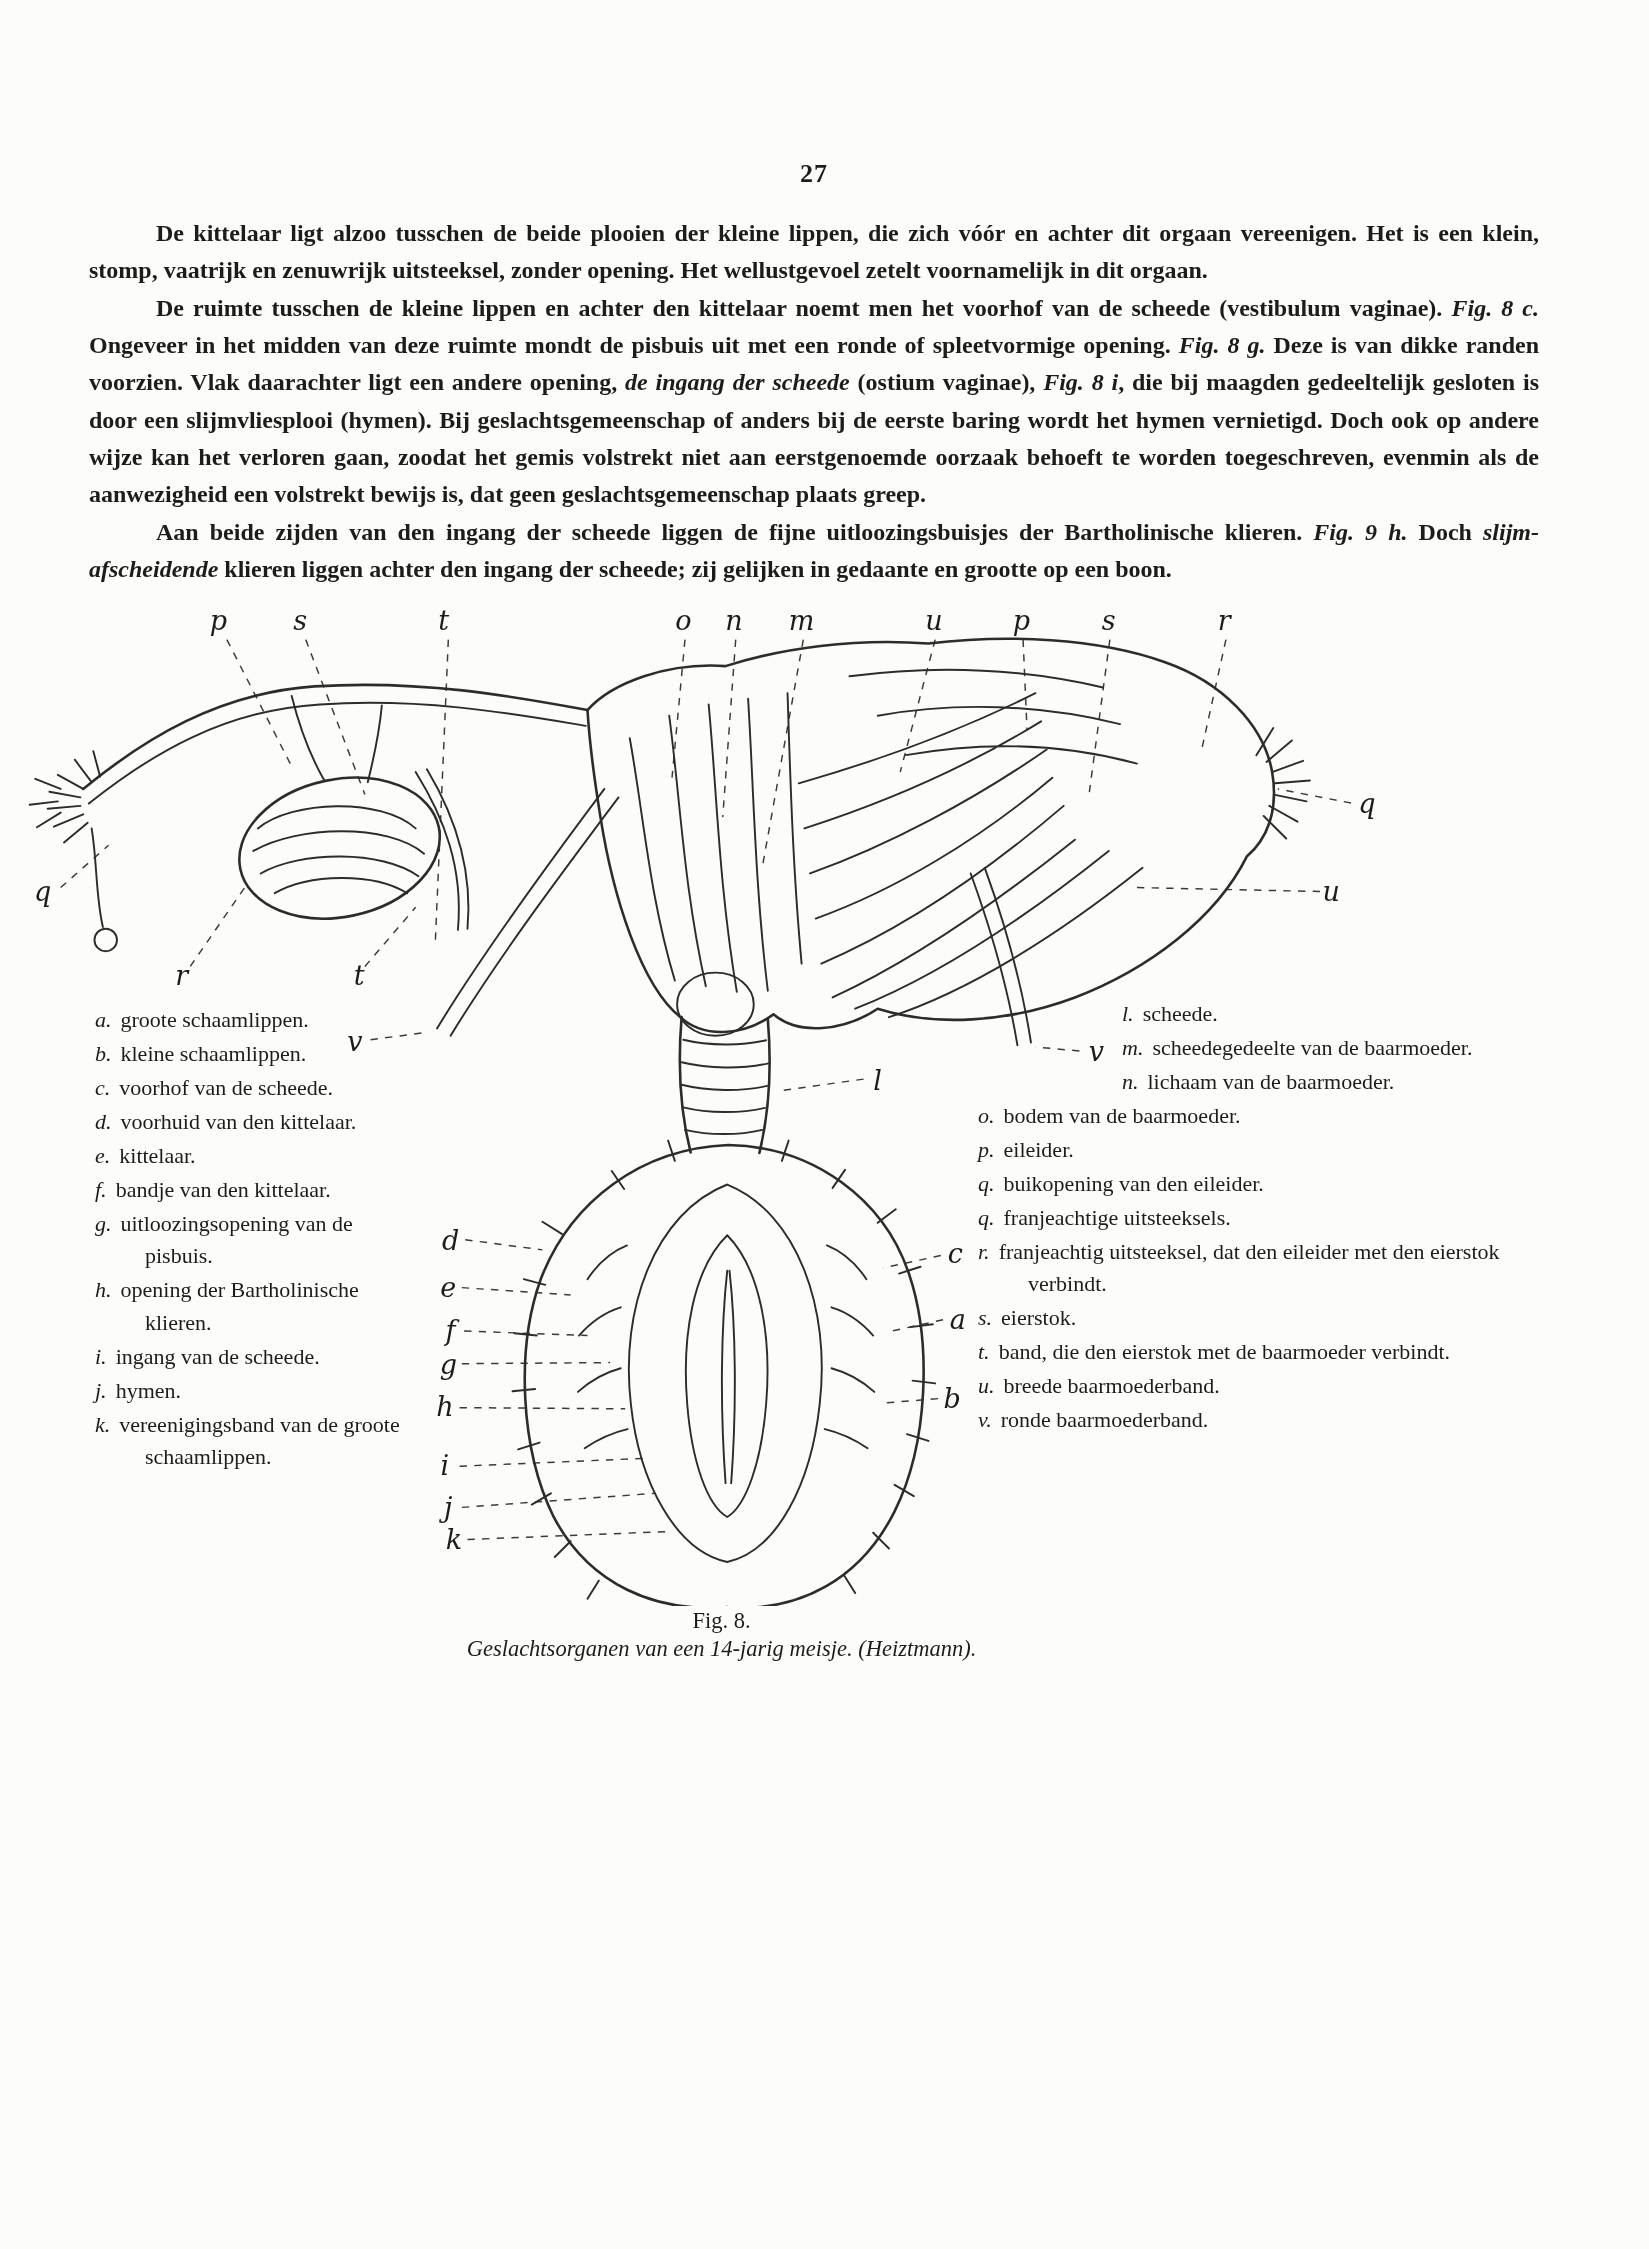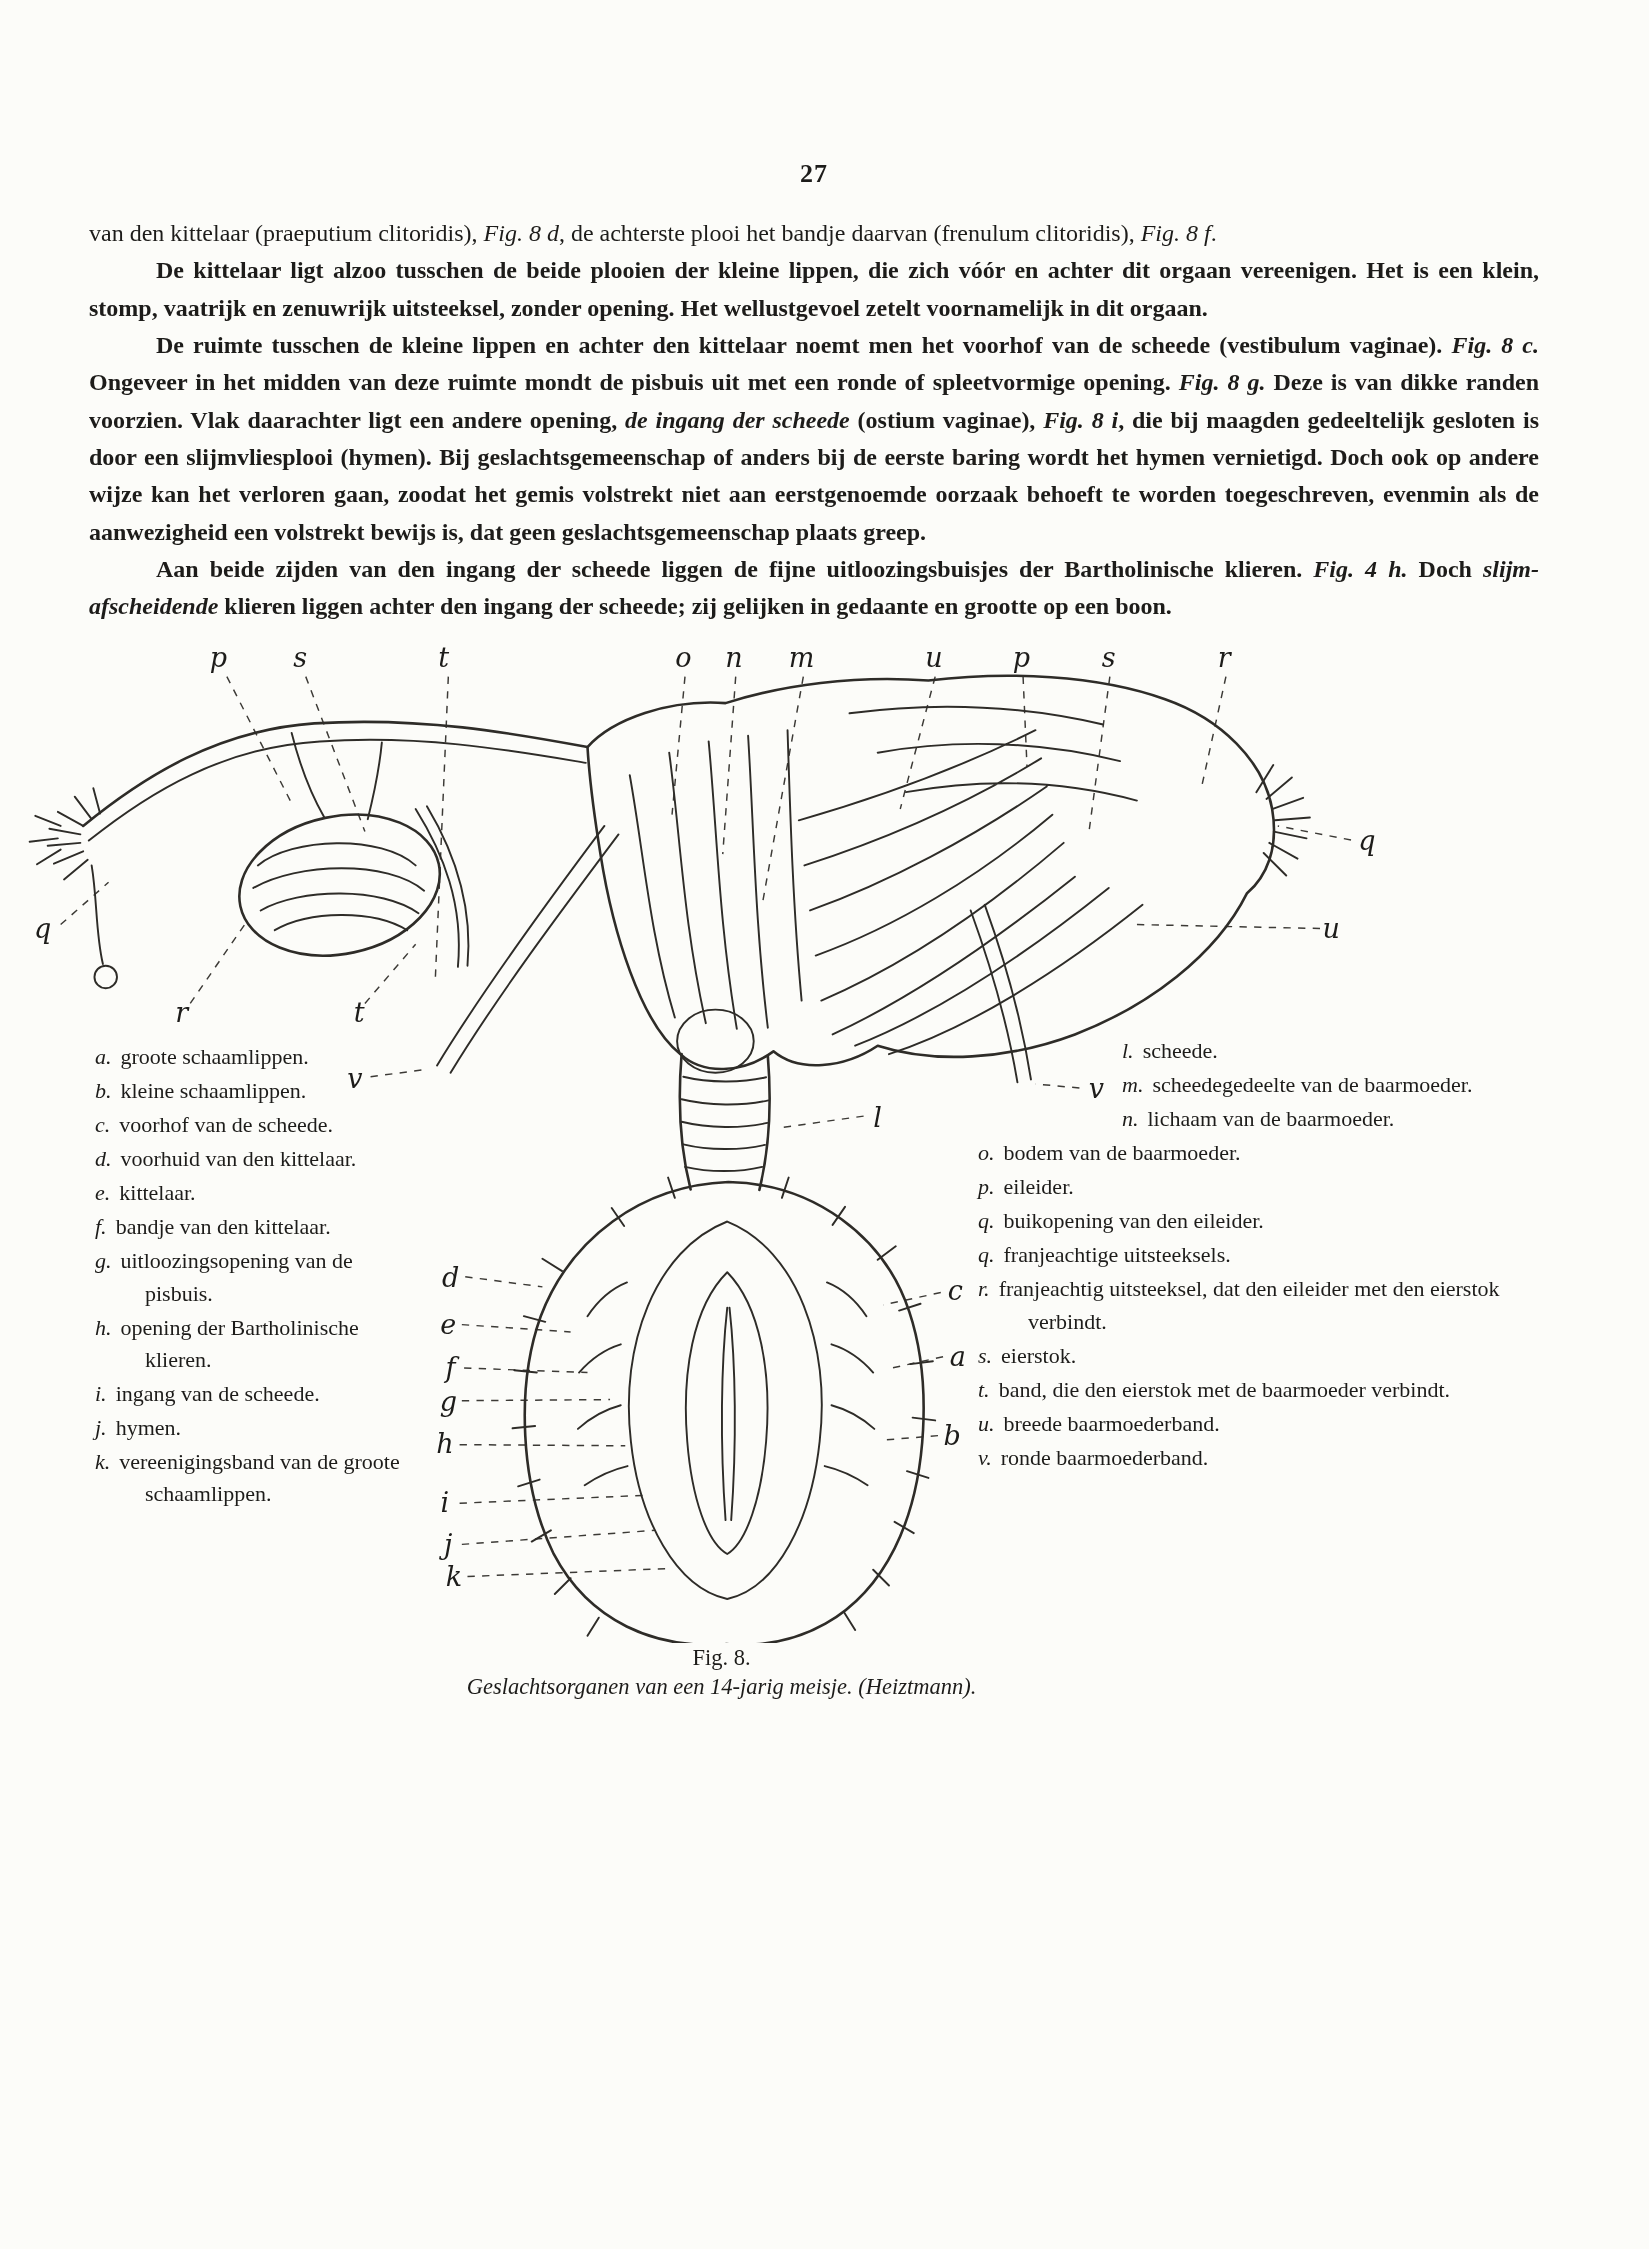--- a/index.html
+++ b/index.html
@@ -36,24 +36,23 @@
   .caption-text{font-style:italic;}
 </style>
 </head>
 <body>
 
 <div class="page">
 
   <div class="page-number">27</div>
 
   <div class="body-text">
-    <p class="para"><span>van den kittelaar (praeputium clitoridis), </span><span class="it">Fig. 8 d</span><span>, de achterste plooi het bandje daarvan (frenulum clitoridis), </span><span class="it">Fig. 8 f</span><span>.</span></p>
     <p class="para indent"><span>De kittelaar ligt alzoo tusschen de beide plooien der kleine lippen, die zich vóór en achter dit orgaan vereenigen. Het is een klein, stomp, vaatrijk en zenuwrijk uitsteeksel, zonder opening. Het wellustgevoel zetelt voornamelijk in dit orgaan.</span></p>
     <p class="para indent"><span>De ruimte tusschen de kleine lippen en achter den kittelaar noemt men het voorhof van de scheede (vestibulum vaginae). </span><span class="it">Fig. 8 c.</span><span> Ongeveer in het midden van deze ruimte mondt de pisbuis uit met een ronde of spleetvormige opening. </span><span class="it">Fig. 8 g.</span><span> Deze is van dikke randen voorzien. Vlak daarachter ligt een andere opening, </span><span class="it">de ingang der scheede</span><span> (ostium vaginae), </span><span class="it">Fig. 8 i</span><span>, die bij maagden gedeeltelijk gesloten is door een slijmvliesplooi (hymen). Bij geslachtsgemeenschap of anders bij de eerste baring wordt het hymen vernietigd. Doch ook op andere wijze kan het verloren gaan, zoodat het gemis volstrekt niet aan eerstgenoemde oorzaak behoeft te worden toegeschreven, evenmin als de aanwezigheid een volstrekt bewijs is, dat geen geslachtsgemeenschap plaats greep.</span></p>
-    <p class="para indent"><span>Aan beide zijden van den ingang der scheede liggen de fijne uitloozingsbuisjes der Bartholinische klieren. </span><span class="it">Fig. 4 h.</span><span> Doch </span><span class="it">slijm-afscheidende</span><span> klieren liggen achter den ingang der scheede; zij gelijken in gedaante en grootte op een boon.</span></p>
+    <p class="para indent"><span>Aan beide zijden van den ingang der scheede liggen de fijne uitloozingsbuisjes der Bartholinische klieren. </span><span class="it">Fig. 9 h.</span><span> Doch </span><span class="it">slijm-afscheidende</span><span> klieren liggen achter den ingang der scheede; zij gelijken in gedaante en grootte op een boon.</span></p>
   </div>
 
   <div class="figure">
 
     <svg width="1649" height="1003" viewBox="0 0 2926 1780">
 
       <path class="leader" d="
         M445 65 L560 290 M585 65 L690 340 M838 65 L815 600
         M1258 65 L1235 310 M1348 65 L1325 380 M1468 65 L1395 470
         M1702 65 L1640 300 M1858 65 L1865 225 M2012 65 L1975 340 M2218 65 L2175 260

